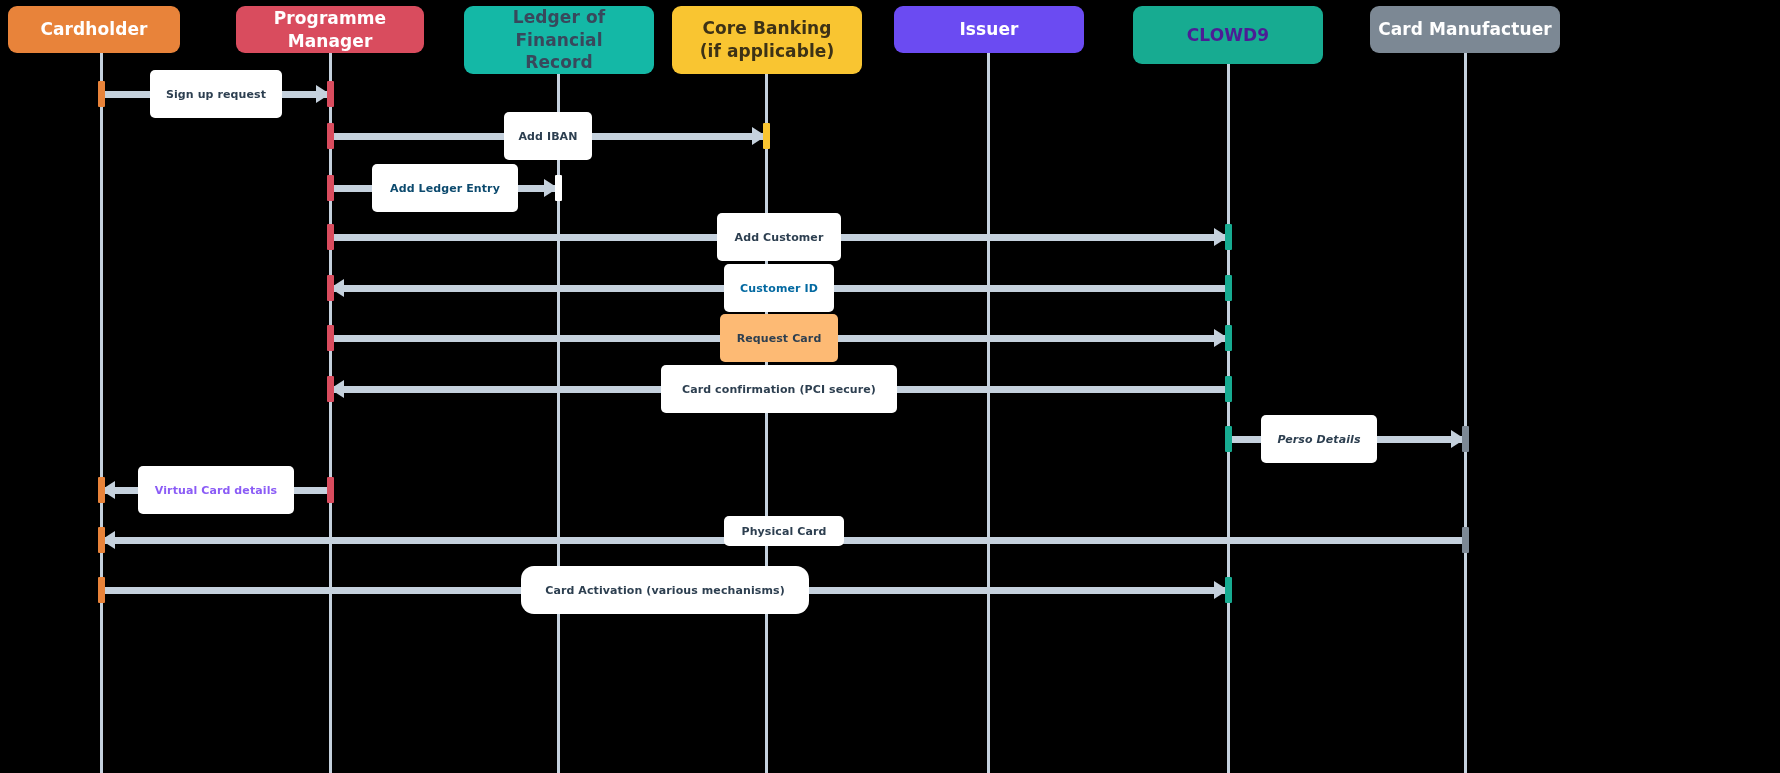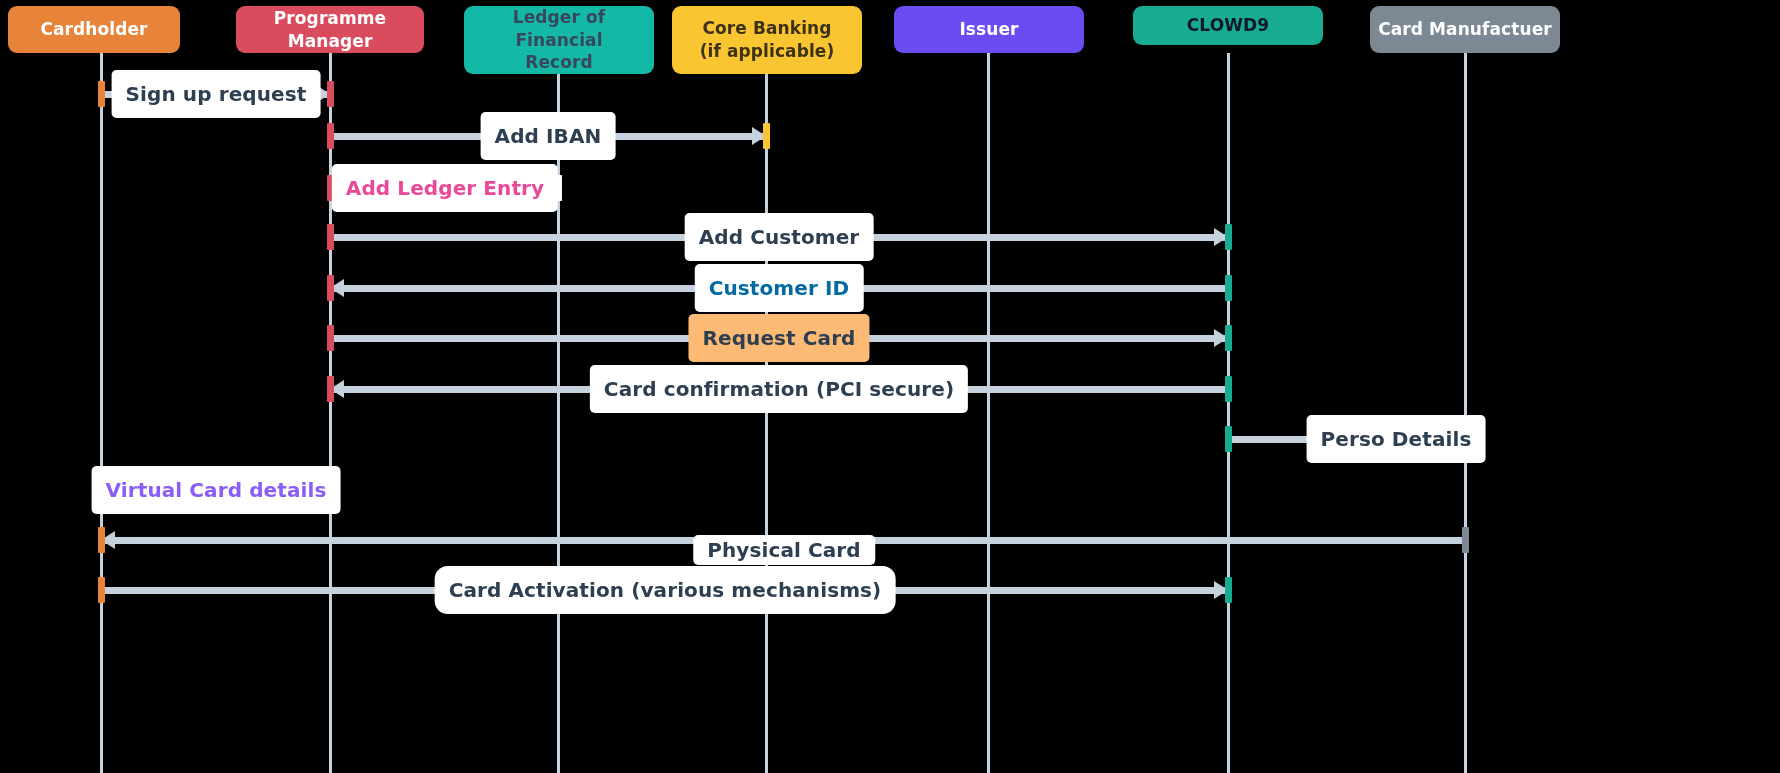--- a/index.html
+++ b/index.html
@@ -60,21 +60,21 @@
   .arrow-right{ border-left:14px solid #c5d1dd; }
   .arrow-left { border-right:14px solid #c5d1dd; }
 
   
   .msg-label{
     position:absolute;
     box-sizing:border-box;
     background:#ffffff;
     color:#2d3f50;
     border-radius:5px;
-    font-size:20px;
+    font-size:11px;
     font-weight:700;
     letter-spacing:.1px;
     white-space:nowrap;
     display:flex;
     align-items:center;
     justify-content:center;
     padding:0 14px;
     transform:translateX(-50%);
     user-select:none;
   }
@@ -136,46 +136,46 @@
       <div class="activation" style="left: 98px; top: 477px; height: 26px; background: rgb(232, 131, 58);"></div>
       <div class="activation" style="left: 327px; top: 477px; height: 26px; background: rgb(217, 76, 94);"></div>
       <div class="activation" style="left: 98px; top: 527px; height: 26px; background: rgb(232, 131, 58);"></div>
       <div class="activation" style="left: 1462px; top: 527px; height: 26px; background: rgb(124, 136, 148);"></div>
       <div class="activation" style="left: 98px; top: 577px; height: 26px; background: rgb(232, 131, 58);"></div>
       <div class="activation" style="left: 1225px; top: 577px; height: 26px; background: rgb(23, 171, 145);"></div>
     </div>
   <div id="layer-labels">
       <div class="msg-label" style="left: 216px; top: 70px; min-width: 132px; height: 48px; background: rgb(255, 255, 255); color: rgb(45, 63, 80);">Sign up request</div>
       <div class="msg-label" style="left: 548px; top: 112px; min-width: 88px; height: 48px; background: rgb(255, 255, 255); color: rgb(45, 63, 80);">Add IBAN</div>
-      <div class="msg-label" style="left: 445px; top: 164px; min-width: 146px; height: 48px; background: rgb(255, 255, 255); color: #ec4899;">Add Ledger Entry</div>
+      <div class="msg-label" style="left: 445px; top: 164px; min-width: 146px; height: 48px; background: rgb(255, 255, 255); color: #0c4a6e;">Add Ledger Entry</div>
       <div class="msg-label" style="left: 779px; top: 213px; min-width: 124px; height: 48px; background: rgb(255, 255, 255); color: rgb(45, 63, 80);">Add Customer</div>
       <div class="msg-label" style="left: 779px; top: 264px; min-width: 110px; height: 48px; background: rgb(255, 255, 255); color: #0369a1;">Customer ID</div>
       <div class="msg-label" style="left: 779px; top: 314px; min-width: 118px; height: 48px; background: #fdba74; color: rgb(45, 63, 80);">Request Card</div>
       <div class="msg-label" style="left: 779px; top: 365px; min-width: 236px; height: 48px; background: rgb(255, 255, 255); color: rgb(45, 63, 80);">Card confirmation (PCI secure)</div>
-      <div class="msg-label" style="left: 1396px; top: 415px; min-width: 116px; height: 48px; background: rgb(255, 255, 255); color: rgb(45, 63, 80);">Perso Details</div>
+      <div class="msg-label" style="left: 1319px; top: 415px; min-width: 116px; height: 48px; background: rgb(255, 255, 255); color: rgb(45, 63, 80); font-style: italic;">Perso Details</div>
       <div class="msg-label" style="left: 216px; top: 466px; min-width: 156px; height: 48px; background: rgb(255, 255, 255); color: #8b5cf6;">Virtual Card details</div>
-      <div class="msg-label" style="left: 784px; top: 516px; min-width: 120px; height: 30px; background: rgb(255, 255, 255); color: rgb(45, 63, 80); margin-top: 19px;">Physical Card</div>
+      <div class="msg-label" style="left: 784px; top: 516px; min-width: 120px; height: 30px; background: rgb(255, 255, 255); color: rgb(45, 63, 80);">Physical Card</div>
       <div class="msg-label" style="left: 665px; top: 566px; min-width: 288px; height: 48px; background: rgb(255, 255, 255); color: rgb(45, 63, 80); border-radius: 13px;">Card Activation (various mechanisms)</div>
     </div>
   <div id="layer-actors">
       <div class="actor-box" style="left: 8px; top: 6px; width: 172px; height: 47px; background: rgb(232, 131, 58); color: rgb(255, 255, 255);">
         <span>Cardholder</span>
       </div>
       <div class="actor-box" style="left: 236px; top: 6px; width: 188px; height: 47px; background: rgb(217, 76, 94); color: rgb(255, 255, 255);">
         <span>Programme Manager</span>
       </div>
       <div class="actor-box" style="left: 464px; top: 6px; width: 190px; height: 68px; background: #14b8a6; color: rgb(56, 72, 92);">
         <span>Ledger of Financial<br>Record</span>
       </div>
       <div class="actor-box" style="left: 672px; top: 6px; width: 190px; height: 68px; background: rgb(249, 197, 49); color: rgb(61, 50, 22);">
         <span>Core Banking<br>(if applicable)</span>
       </div>
       <div class="actor-box" style="left: 894px; top: 6px; width: 190px; height: 47px; background: rgb(107, 75, 242); color: rgb(255, 255, 255);">
         <span>Issuer</span>
       </div>
-      <div class="actor-box" style="left: 1133px; top: 6px; width: 190px; height: 39px; background: rgb(23, 171, 145); color: #0f172a;">
+      <div class="actor-box" style="left: 1133px; top: 6px; width: 190px; height: 58px; background: rgb(23, 171, 145); color: #4c1d95;">
         <span>CLOWD9</span>
       </div>
       <div class="actor-box" style="left: 1370px; top: 6px; width: 190px; height: 47px; background: rgb(124, 136, 148); color: rgb(255, 255, 255);">
         <span>Card Manufactuer</span>
       </div>
     </div>
 </div>
 
 </body></html>

